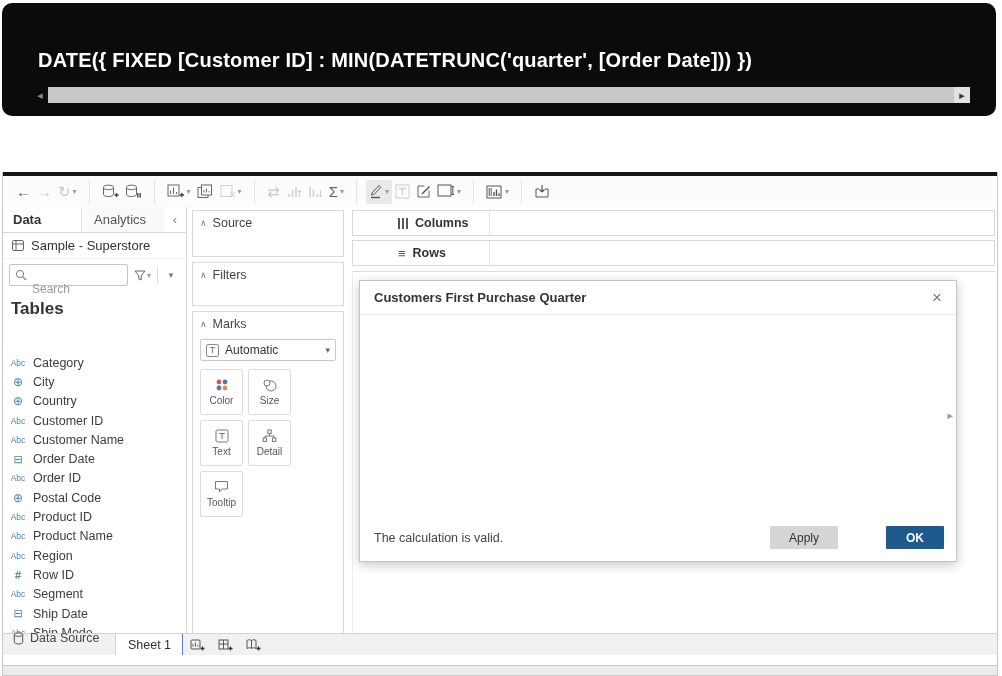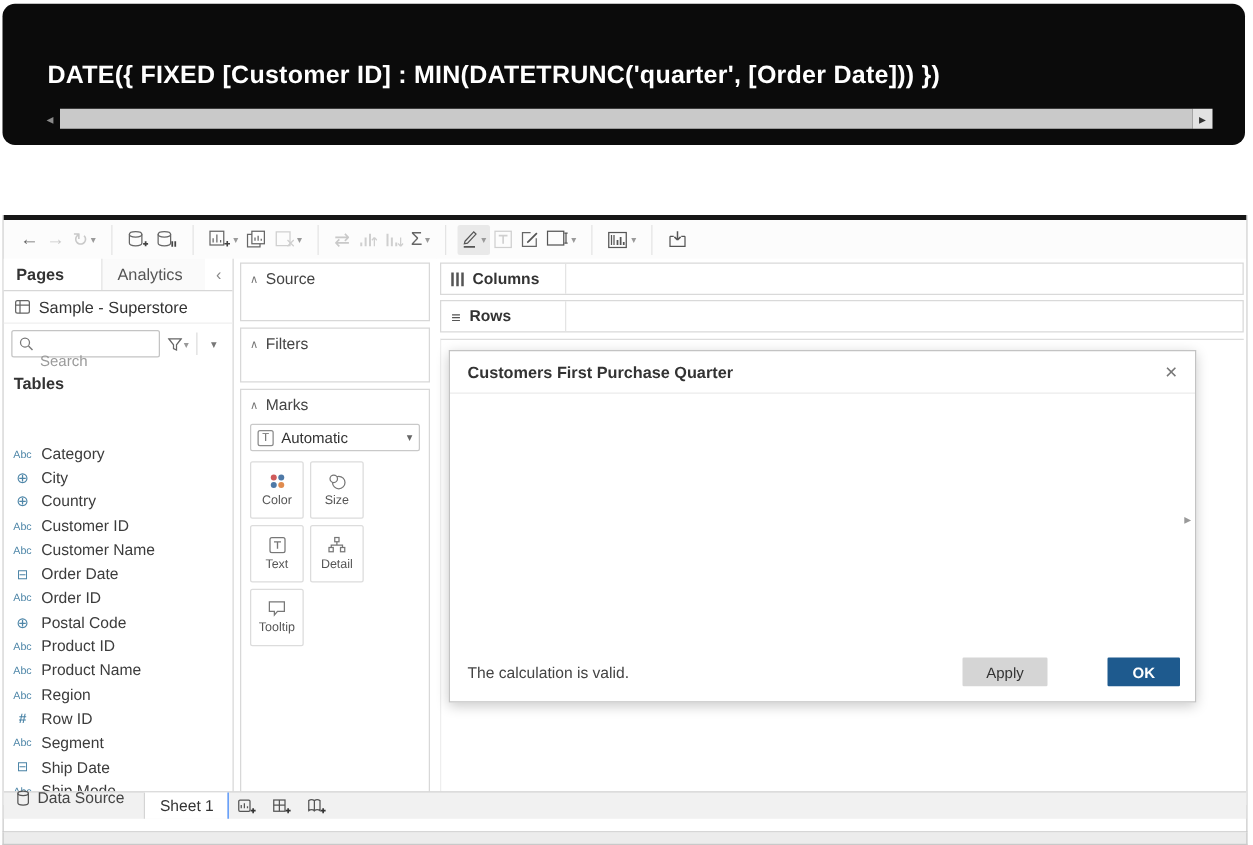--- a/index.html
+++ b/index.html
@@ -40,21 +40,21 @@
   .lp-collapse { width:22px; text-align:center; color:#888; font-size:13px; cursor:pointer; }
   .lp-ds { height:26px; display:flex; align-items:center; gap:6px; padding-left:8px; font-size:13px; color:#333; border-bottom:1px solid #f0f0f0; cursor:pointer; }
   .lp-search-row { height:32px; display:flex; align-items:center; padding:0 6px; gap:4px; }
   .search-box { flex:1; height:22px; border:1px solid #c4c4c4; border-radius:2px; display:flex; align-items:center; padding:0 5px; gap:5px; background:#fff; }
   .search-box input { border:none; outline:none; width:80px; font-size:12px; color:#333; font-family:"Liberation Sans",sans-serif; background:transparent;margin-top:28px; }
   .search-box input::placeholder { color:#9a9a9a; }
   .funnel-btn { display:flex; align-items:center; color:#666; cursor:pointer; padding:0 2px; }
   .funnel-btn .caret { font-size:8px; color:#999; margin-left:1px; }
   .lp-vline { width:1px; height:18px; background:#ddd; }
   .lp-caret-btn { width:18px; text-align:center; color:#777; font-size:9px; cursor:pointer; }
-  .lp-heading { padding:8px 0 4px 8px; font-size:13px; font-weight:bold; color:#333; }
+  .lp-heading { padding:8px 0 4px 8px; font-size:17px; font-weight:bold; color:#333; }
   .field-list { position:absolute; left:0; top:146px; right:0; bottom:0; overflow:hidden; }
   .field { height:19.3px; display:flex; align-items:center; cursor:pointer; }
   .field .ficon { width:30px; text-align:center; color:#4e86a8; flex:none; }
   .field .flabel { font-size:12.5px; color:#3c3c3c; }
   .field[data-type="text"] .ficon { font-size:8.5px; letter-spacing:0; }
   .field[data-type="geo"] .ficon { font-size:12px; }
   .field[data-type="date"] .ficon { font-size:11px; }
   .field[data-type="number"] .ficon { font-size:11px; font-weight:bold; }
 
   
@@ -68,21 +68,21 @@
   .marks-dd { margin-top:8px; height:22px; border:1px solid #c9c9c9; border-radius:2px; display:flex; align-items:center; padding:0 5px; gap:6px; font-size:12px; color:#333; cursor:pointer; background:#fff; }
   .marks-dd .ticon { width:13px; height:13px; border:1px solid #8a8a8a; border-radius:2px; font-size:9px; color:#666; display:flex; align-items:center; justify-content:center; }
   .marks-dd .dd-caret { margin-left:auto; font-size:9px; color:#666; }
   .marks-grid { margin-top:8px; display:flex; flex-wrap:wrap; gap:5px; }
   .mark-btn { width:43px; height:46px; border:1px solid #dcdcdc; border-radius:2px; display:flex; flex-direction:column; align-items:center; justify-content:center; gap:3px; cursor:pointer; background:#fff; }
   .mark-btn .mlabel { font-size:10px; color:#555; }
   .mark-btn svg { display:block; }
 
   
   .shelf-area { flex:1; position:relative; background:#fff; }
-  .shelf { position:absolute; left:3px; right:2px; height:26px; border:1px solid #d9d9d9; display:flex; align-items:center; background:#fff; }
+  .shelf { position:absolute; left:3px; right:2px; height:26px; border:1px solid #d9d9d9; display:flex; align-items:center; background:#fff;padding-left:37px; }
   .shelf-columns { top:3px; }
   .shelf-rows { top:33px; }
   .shelf .shelf-label-zone { width:100px; height:100%; display:flex; align-items:center; gap:7px; padding-left:8px; border-right:1px solid #e4e4e4; }
   .shelf .shelf-name { font-size:12.5px; font-weight:bold; color:#333; }
   .cols-glyph { display:flex; gap:2px; }
   .cols-glyph i { width:2px; height:11px; background:#555; }
   .rows-glyph { font-size:13px; color:#555; }
   .canvas { position:absolute; left:3px; top:64px; right:2px; bottom:0; border-top:1px solid #dcdcdc; border-left:1px solid #eee; background:#fff; }
 
   
@@ -233,21 +233,21 @@
             <path d="M5 5h-3M14 5h-3" stroke="#555"></path>
             <path d="M8 1v7M8 8l-2.5-2.5M8 8l2.5-2.5" stroke="#555" stroke-width="1.2"></path>
           </svg>
       </span>
     </div>
 
     <div class="main">
 
       <div class="left-panel">
         <div class="lp-tabs">
-          <div class="lp-tab-data">Pages</div>
+          <div class="lp-tab-data">Data</div>
           <div class="lp-tab-analytics">Analytics</div>
           <div class="lp-collapse">‹</div>
         </div>
         <div class="lp-ds">
           <svg width="14" height="13" viewBox="0 0 14 13">
               <rect x="1.5" y="1.5" width="11" height="10" rx="1.5" fill="none" stroke="#666"></rect>
               <path d="M1.5 5h11M5 1.5v10" stroke="#666"></path>
             </svg>
           <span>Sample - Superstore</span>
         </div>

